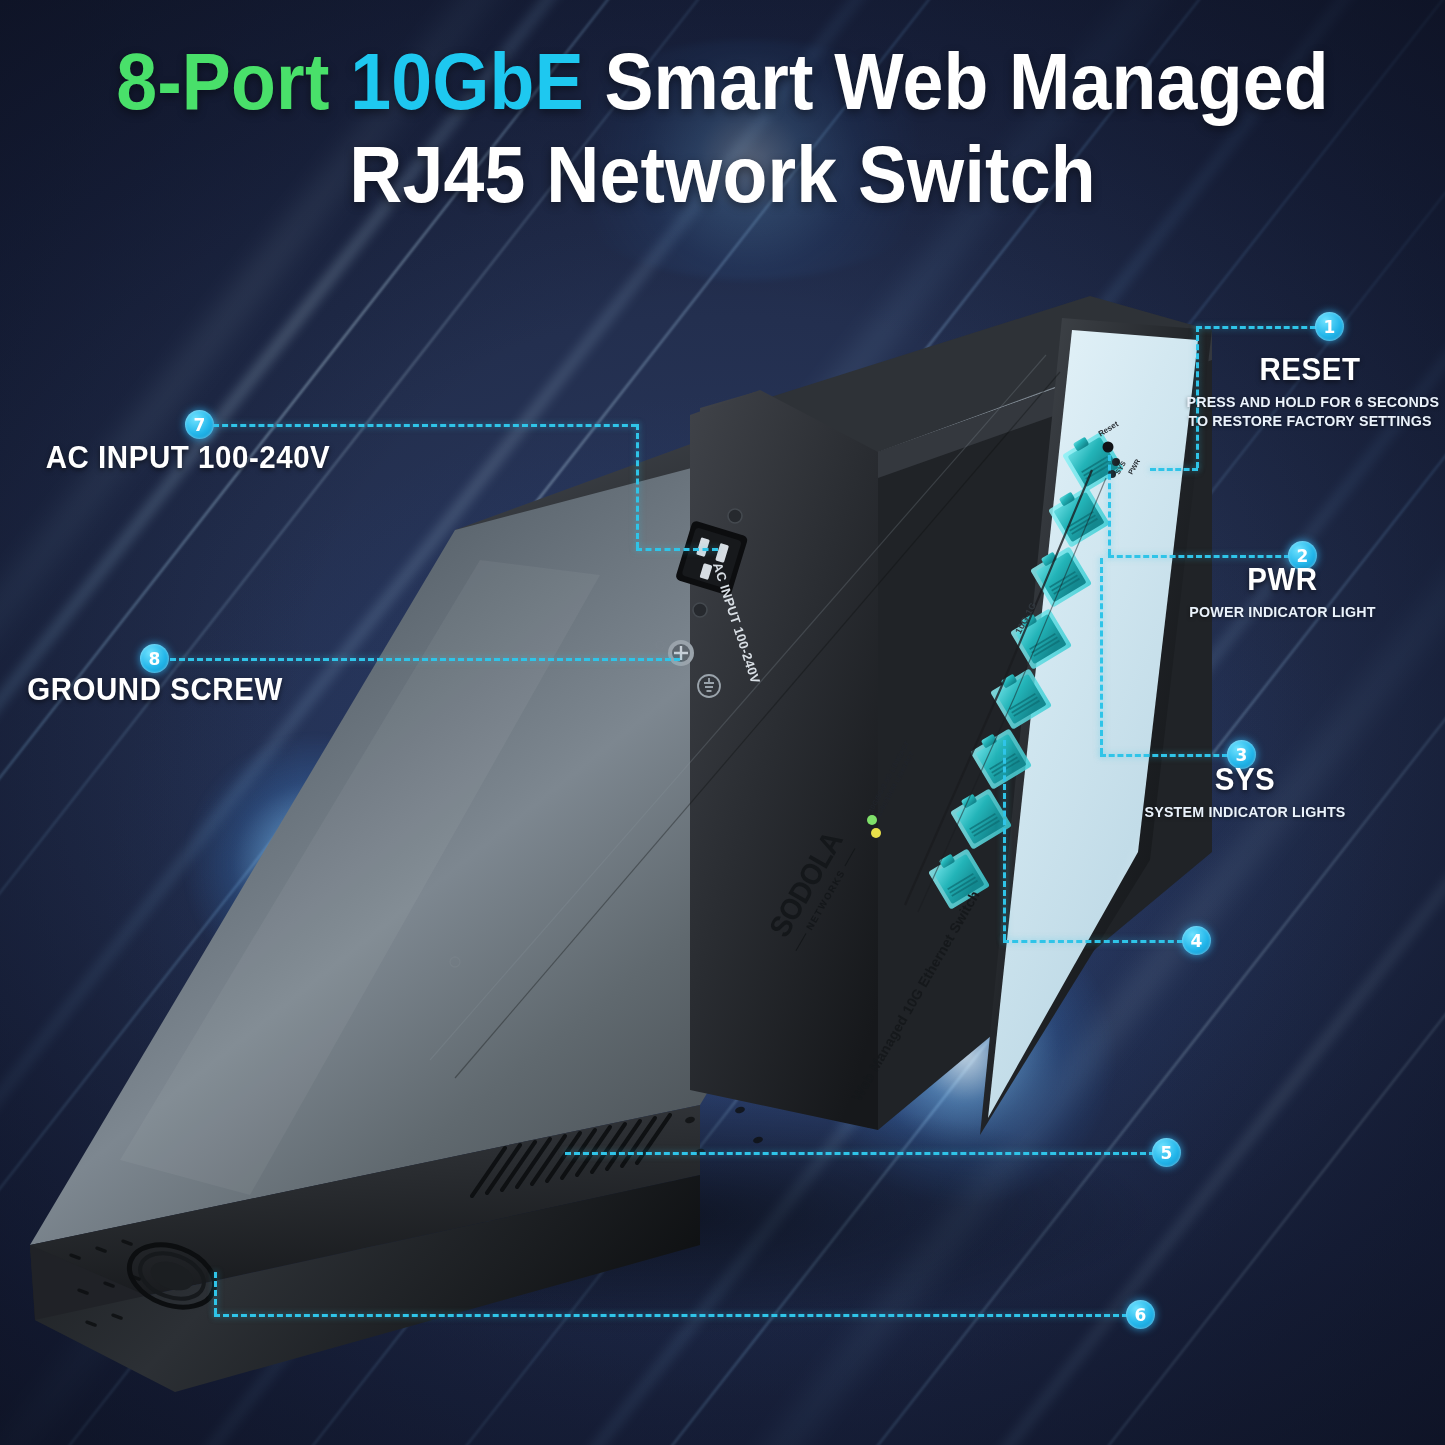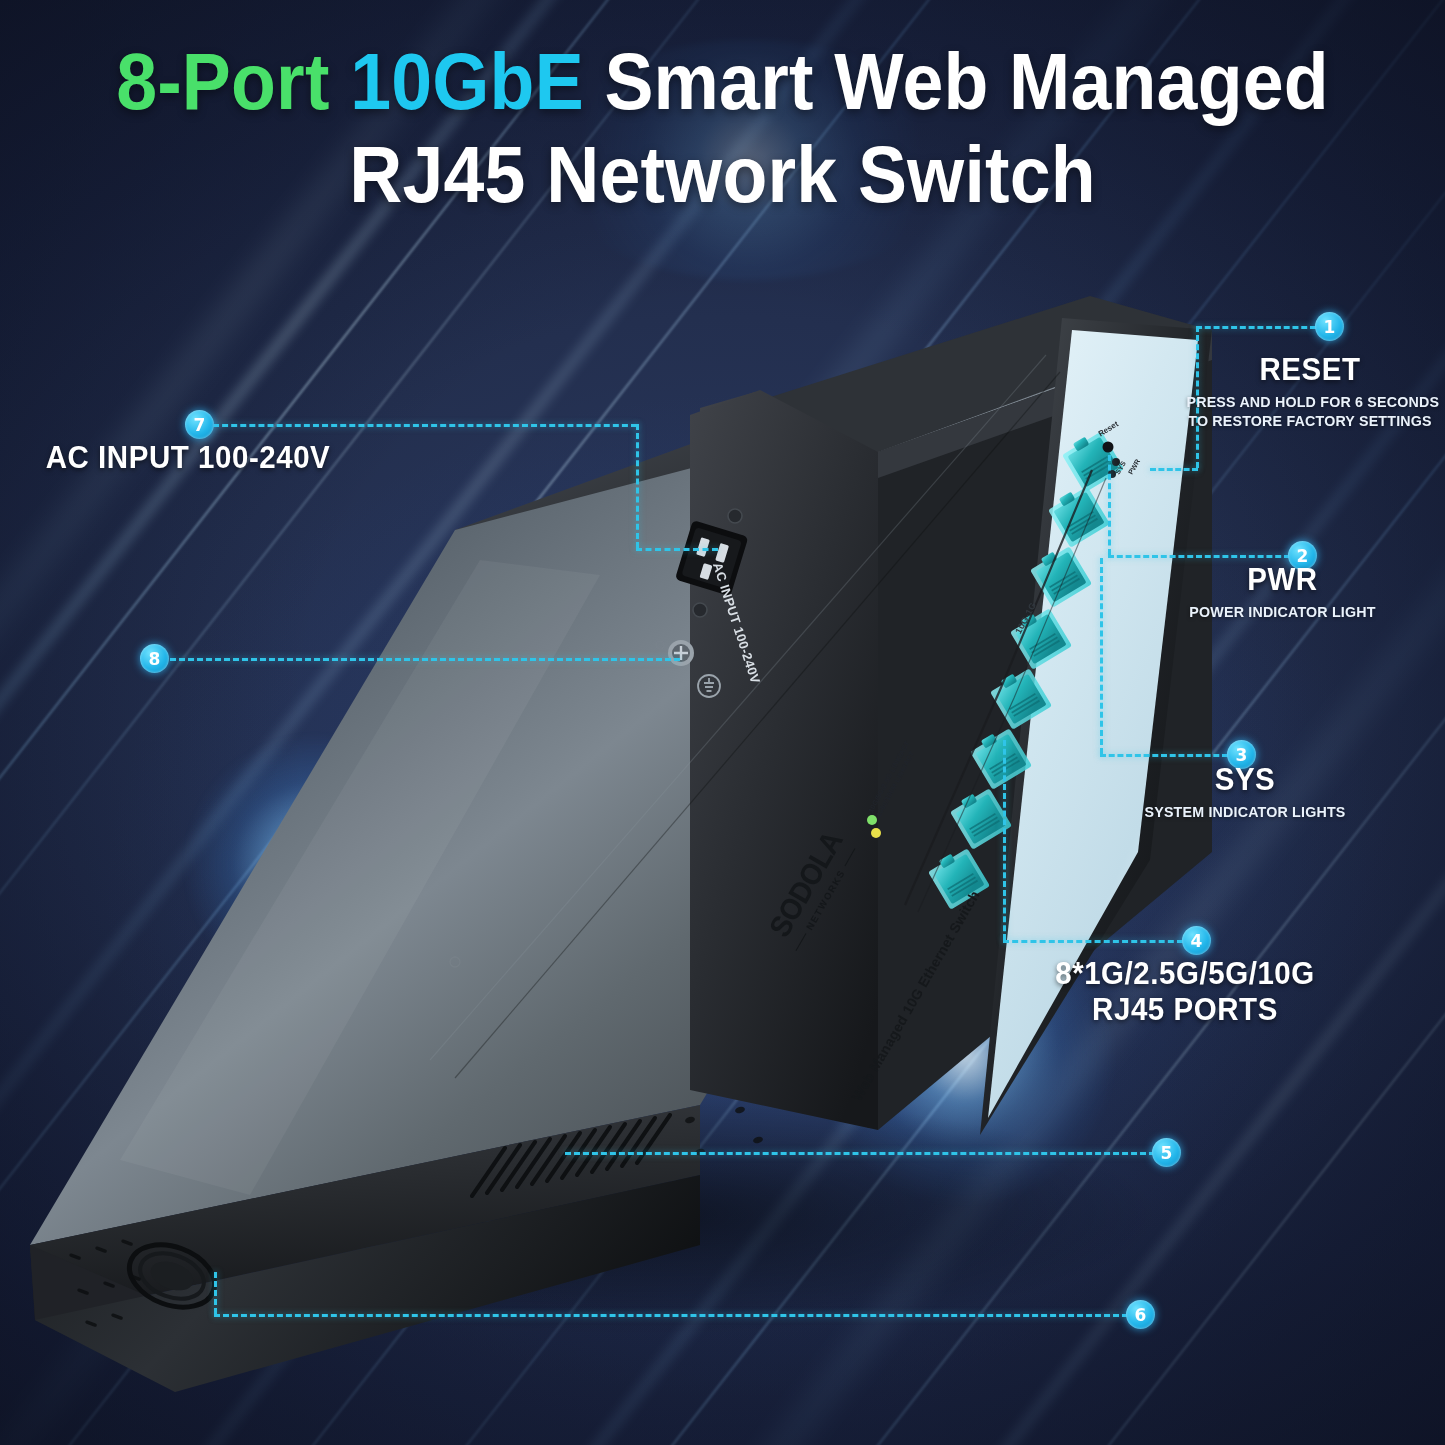--- a/index.html
+++ b/index.html
@@ -432,36 +432,35 @@
   <div class="dash dash-h" style="left:1100px;top:754px;width:128px;"></div>
   <div class="badge" style="left:1227px;top:740px;">3</div>
   <div class="callout" style="left:1080px;top:762px;width:330px;text-align:center;">
     <div class="co-title">SYS</div>
     <div class="co-sub" style="margin-top:4px;">SYSTEM INDICATOR LIGHTS</div>
   </div>
 
   <div class="dash dash-v" style="left:1003px;top:740px;height:200px;"></div>
   <div class="dash dash-h" style="left:1003px;top:940px;width:180px;"></div>
   <div class="badge" style="left:1182px;top:926px;">4</div>
-  <div class="callout two" style="left:1010px;top:956px;width:350px;text-align:center;">
-    <div class="co-title">8*1G/2.5G/5G/10G</div>
-    <div class="co-title">RJ45 PORTS</div>
-  </div>
 
   <div class="dash dash-h" style="left:565px;top:1152px;width:590px;"></div>
   <div class="badge" style="left:1152px;top:1138px;">5</div>
 
   <div class="dash dash-v" style="left:214px;top:1272px;height:42px;"></div>
   <div class="dash dash-h" style="left:214px;top:1314px;width:914px;"></div>
   <div class="badge" style="left:1126px;top:1300px;">6</div>
 
   <div class="dash dash-h" style="left:213px;top:424px;width:424px;"></div>
   <div class="dash dash-v" style="left:636px;top:424px;height:124px;"></div>
   <div class="dash dash-h" style="left:636px;top:548px;width:82px;"></div>
   <div class="badge" style="left:185px;top:410px;">7</div>
   <div class="callout" style="left:18px;top:440px;width:340px;text-align:center;">
     <div class="co-title">AC INPUT 100-240V</div>
   </div>
 
   <div class="dash dash-h" style="left:170px;top:658px;width:510px;"></div>
   <div class="badge" style="left:140px;top:644px;">8</div>
+  <div class="callout" style="left:10px;top:672px;width:290px;text-align:center;">
+    <div class="co-title">GROUND SCREW</div>
+  </div>
 
 </div>
 
 </body></html>

